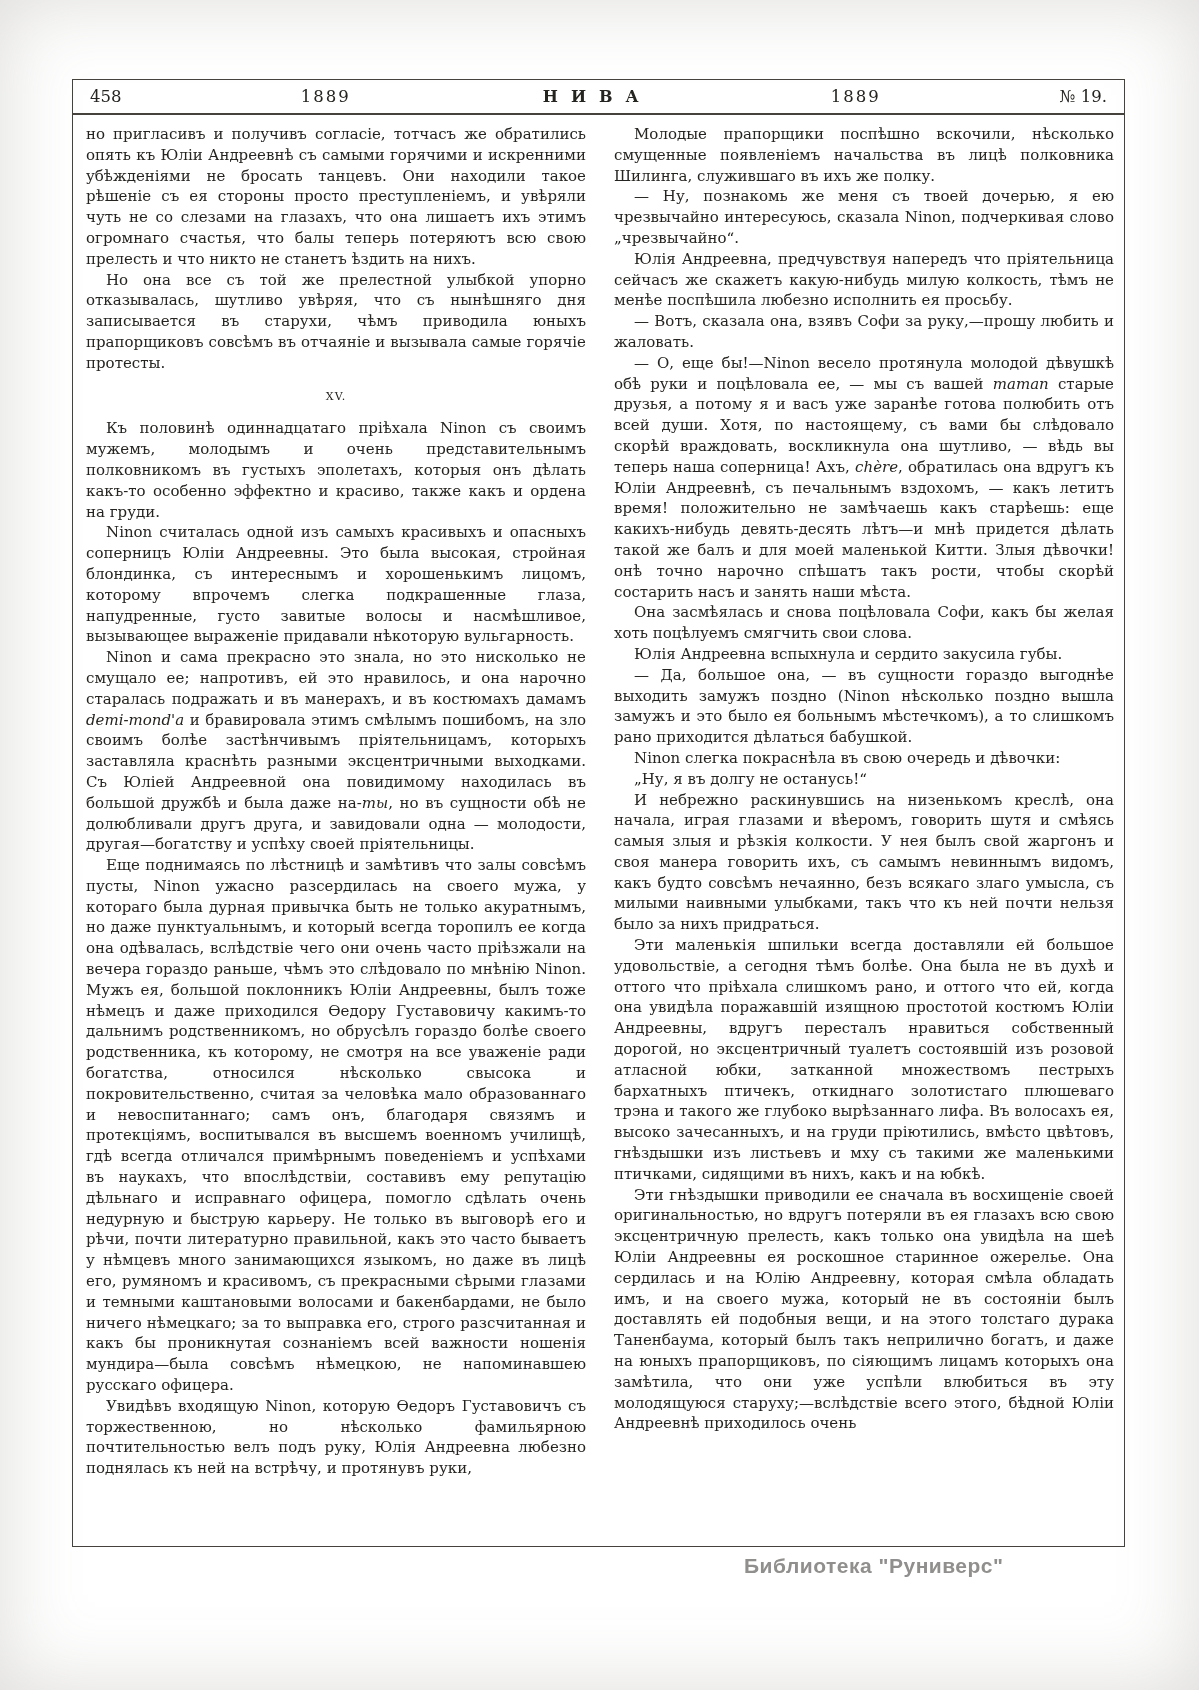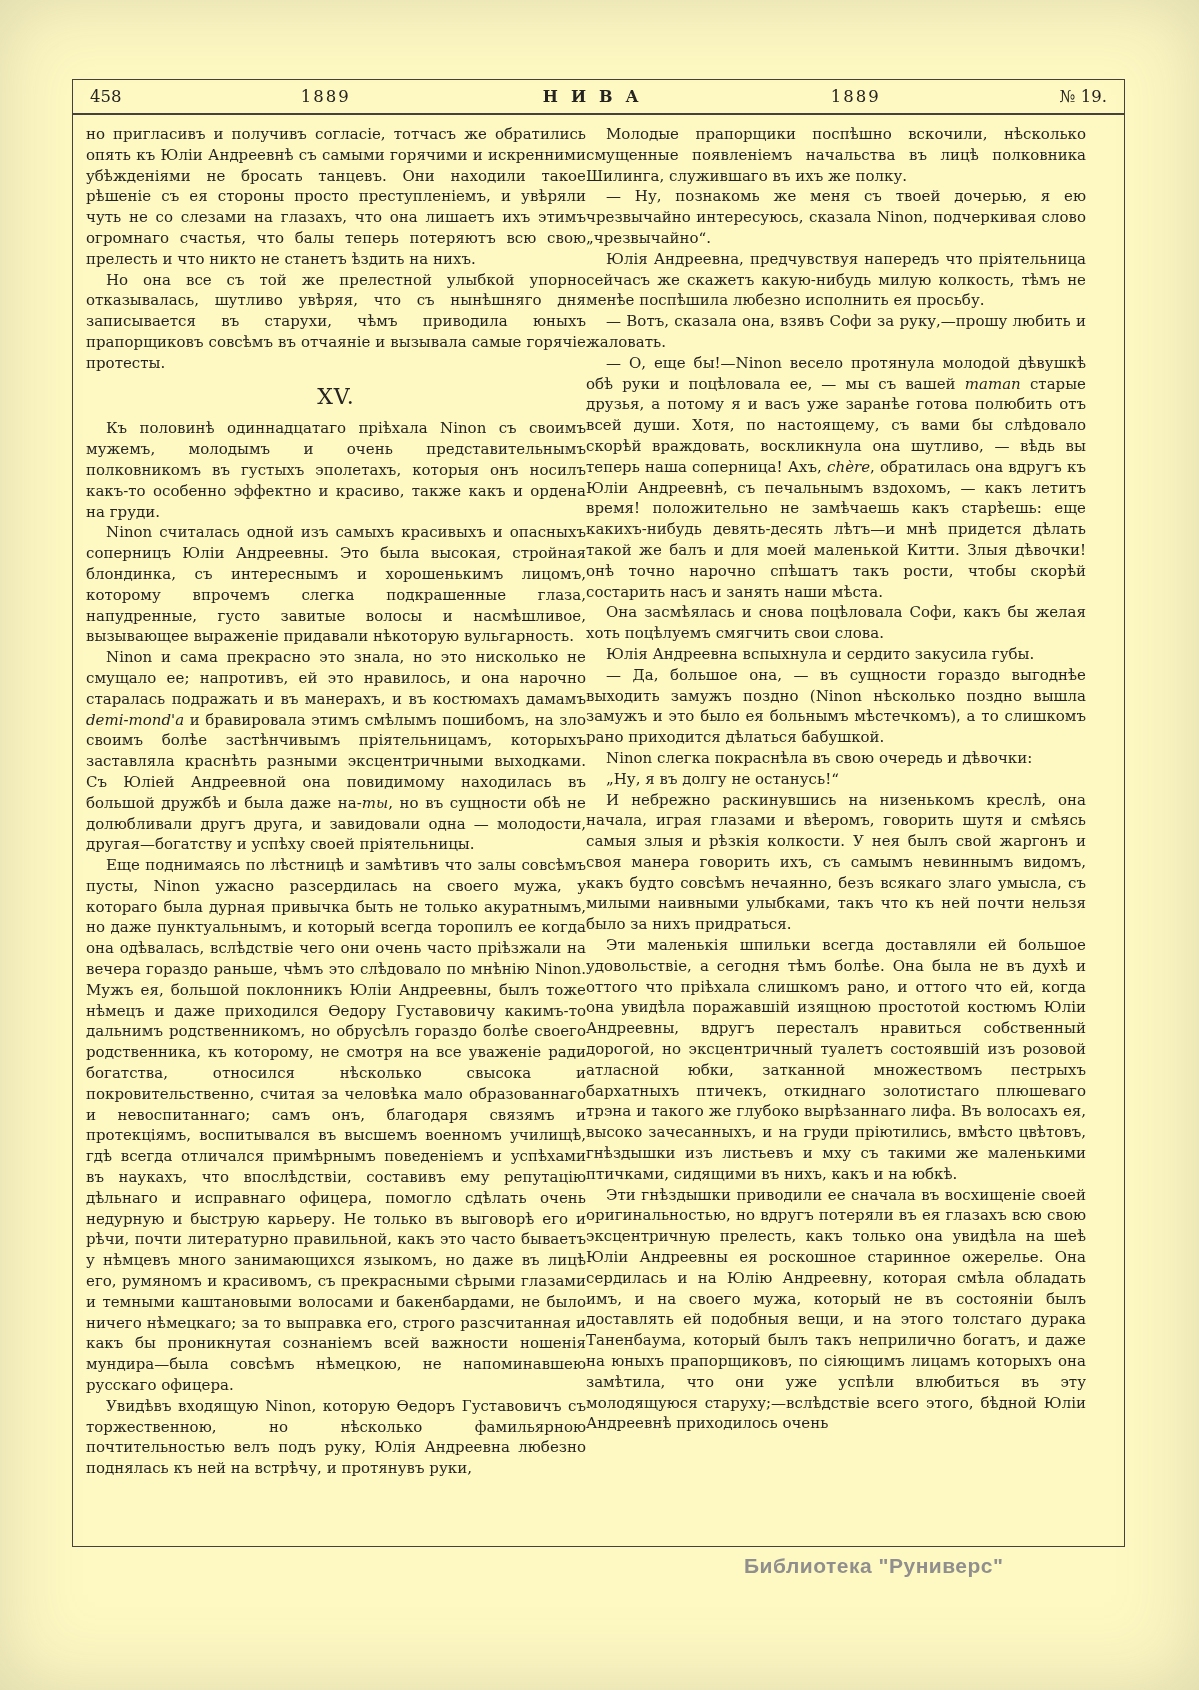--- a/index.html
+++ b/index.html
@@ -1,19 +1,19 @@
 <!DOCTYPE html>
 <html><head>
 <meta charset="utf-8">
 <style>
   html,body{margin:0;padding:0;background:#c9c7c2;}
   .page{
     position:relative;
     width:1199px;height:1690px;
-    background:#fef9c3;
+    background:#ffffff;
     font-family:"DejaVu Serif","Liberation Serif",serif;
     color:#262420;
     overflow:hidden;
     box-shadow:inset 0 0 80px rgba(120,115,105,.25);
   }
   .frame{
     position:absolute;left:72px;top:79px;width:1053px;height:1468px;
     border:1.5px solid #45423e;box-sizing:border-box;
   }
   .header-rule{
@@ -22,32 +22,32 @@
   .header{
     position:absolute;left:72px;top:79px;width:1053px;height:34px;
     display:flex;align-items:center;justify-content:space-between;
     box-sizing:border-box;padding:0 18px;
     font-size:16.5px;
   }
   .journal-title{font-weight:bold;font-size:16px;letter-spacing:13px;padding-left:13px;}
   .header .year{letter-spacing:2px;}
   .columns{
     position:absolute;left:86px;top:124px;width:1028px;
-    display:flex;
+    display:flex;gap:28px;
   }
   .col{
     width:500px;
     font-size:15px;line-height:20.8px;
     text-align:justify;
     hyphens:none;
   }
   .para{margin:0;text-indent:20px;}
   .para.noindent{text-indent:0;}
   .section-heading{
-    text-align:center;font-size:22px;letter-spacing:1px;
+    text-align:center;font-size:11px;letter-spacing:1px;
     margin:13px 0 11px 0;
   }
   .watermark{
     position:absolute;left:744px;top:1554px;
     font-family:"Liberation Sans","DejaVu Sans",sans-serif;
     font-weight:bold;font-size:21px;color:#908f8d;letter-spacing:.5px;
   }
 </style>
 </head>
 <body>
@@ -63,21 +63,21 @@
     <span class="journal-title">НИВА</span>
     <span class="year">1889</span>
     <span>№ 19.</span>
   </div>
 
   <div class="columns">
     <div class="col">
         <p class="para noindent">но пригласивъ и получивъ согласіе, тотчасъ же обратились опять къ Юліи Андреевнѣ съ самыми горячими и искренними убѣжденіями не бросать танцевъ. Они находили такое рѣшеніе съ ея стороны просто преступленіемъ, и увѣряли чуть не со слезами на глазахъ, что она лишаетъ ихъ этимъ огромнаго счастья, что балы теперь потеряютъ всю свою прелесть и что никто не станетъ ѣздить на нихъ.</p>
         <p class="para">Но она все съ той же прелестной улыбкой упорно отказывалась, шутливо увѣряя, что съ нынѣшняго дня записывается въ старухи, чѣмъ приводила юныхъ прапорщиковъ совсѣмъ въ отчаяніе и вызывала самые горячіе протесты.</p>
         <div class="section-heading">XV.</div>
-        <p class="para">Къ половинѣ одиннадцатаго пріѣхала Ninon съ своимъ мужемъ, молодымъ и очень представительнымъ полковникомъ въ густыхъ эполетахъ, которыя онъ носилъ какъ-то особенно эффектно и красиво, также какъ и ордена на груди.</p>
+        <p class="para">Къ половинѣ одиннадцатаго пріѣхала Ninon съ своимъ мужемъ, молодымъ и очень представительнымъ полковникомъ въ густыхъ эполетахъ, которыя онъ дѣлать какъ-то особенно эффектно и красиво, также какъ и ордена на груди.</p>
         <p class="para">Ninon считалась одной изъ самыхъ красивыхъ и опасныхъ соперницъ Юліи Андреевны. Это была высокая, стройная блондинка, съ интереснымъ и хорошенькимъ лицомъ, которому впрочемъ слегка подкрашенные глаза, напудренные, густо завитые волосы и насмѣшливое, вызывающее выраженіе придавали нѣкоторую вульгарность.</p>
         <p class="para">Ninon и сама прекрасно это знала, но это нисколько не смущало ее; напротивъ, ей это нравилось, и она нарочно старалась подражать и въ манерахъ, и въ костюмахъ дамамъ <i>demi-mond'a</i> и бравировала этимъ смѣлымъ пошибомъ, на зло своимъ болѣе застѣнчивымъ пріятельницамъ, которыхъ заставляла краснѣть разными эксцентричными выходками. Съ Юліей Андреевной она повидимому находилась въ большой дружбѣ и была даже на-<i>ты</i>, но въ сущности обѣ не долюбливали другъ друга, и завидовали одна — молодости, другая—богатству и успѣху своей пріятельницы.</p>
         <p class="para">Еще поднимаясь по лѣстницѣ и замѣтивъ что залы совсѣмъ пусты, Ninon ужасно разсердилась на своего мужа, у котораго была дурная привычка быть не только акуратнымъ, но даже пунктуальнымъ, и который всегда торопилъ ее когда она одѣвалась, вслѣдствіе чего они очень часто пріѣзжали на вечера гораздо раньше, чѣмъ это слѣдовало по мнѣнію Ninon. Мужъ ея, большой поклонникъ Юліи Андреевны, былъ тоже нѣмецъ и даже приходился Ѳедору Густавовичу какимъ-то дальнимъ родственникомъ, но обрусѣлъ гораздо болѣе своего родственника, къ которому, не смотря на все уваженіе ради богатства, относился нѣсколько свысока и покровительственно, считая за человѣка мало образованнаго и невоспитаннаго; самъ онъ, благодаря связямъ и протекціямъ, воспитывался въ высшемъ военномъ училищѣ, гдѣ всегда отличался примѣрнымъ поведеніемъ и успѣхами въ наукахъ, что впослѣдствіи, составивъ ему репутацію дѣльнаго и исправнаго офицера, помогло сдѣлать очень недурную и быструю карьеру. Не только въ выговорѣ его и рѣчи, почти литературно правильной, какъ это часто бываетъ у нѣмцевъ много занимающихся языкомъ, но даже въ лицѣ его, румяномъ и красивомъ, съ прекрасными сѣрыми глазами и темными каштановыми волосами и бакенбардами, не было ничего нѣмецкаго; за то выправка его, строго разсчитанная и какъ бы проникнутая сознаніемъ всей важности ношенія мундира—была совсѣмъ нѣмецкою, не напоминавшею русскаго офицера.</p>
         <p class="para">Увидѣвъ входящую Ninon, которую Ѳедоръ Густавовичъ съ торжественною, но нѣсколько фамильярною почтительностью велъ подъ руку, Юлія Андреевна любезно поднялась къ ней на встрѣчу, и протянувъ руки,</p>
       </div>
     <div class="col">
         <p class="para">Молодые прапорщики поспѣшно вскочили, нѣсколько смущенные появленіемъ начальства въ лицѣ полковника Шилинга, служившаго въ ихъ же полку.</p>
         <p class="para">— Ну, познакомь же меня съ твоей дочерью, я ею чрезвычайно интересуюсь, сказала Ninon, подчеркивая слово „чрезвычайно“.</p>
         <p class="para">Юлія Андреевна, предчувствуя напередъ что пріятельница сейчасъ же скажетъ какую-нибудь милую колкость, тѣмъ не менѣе поспѣшила любезно исполнить ея просьбу.</p>
         <p class="para">— Вотъ, сказала она, взявъ Софи за руку,—прошу любить и жаловать.</p>

